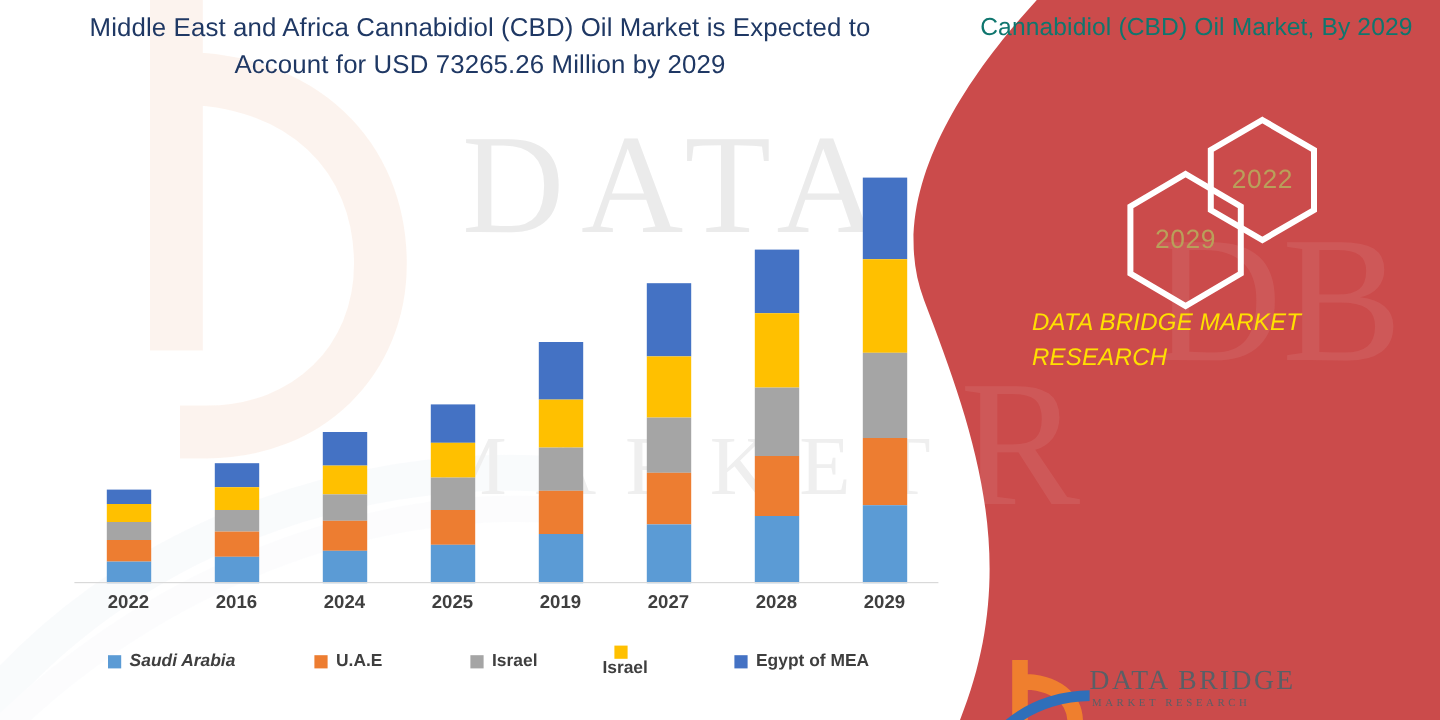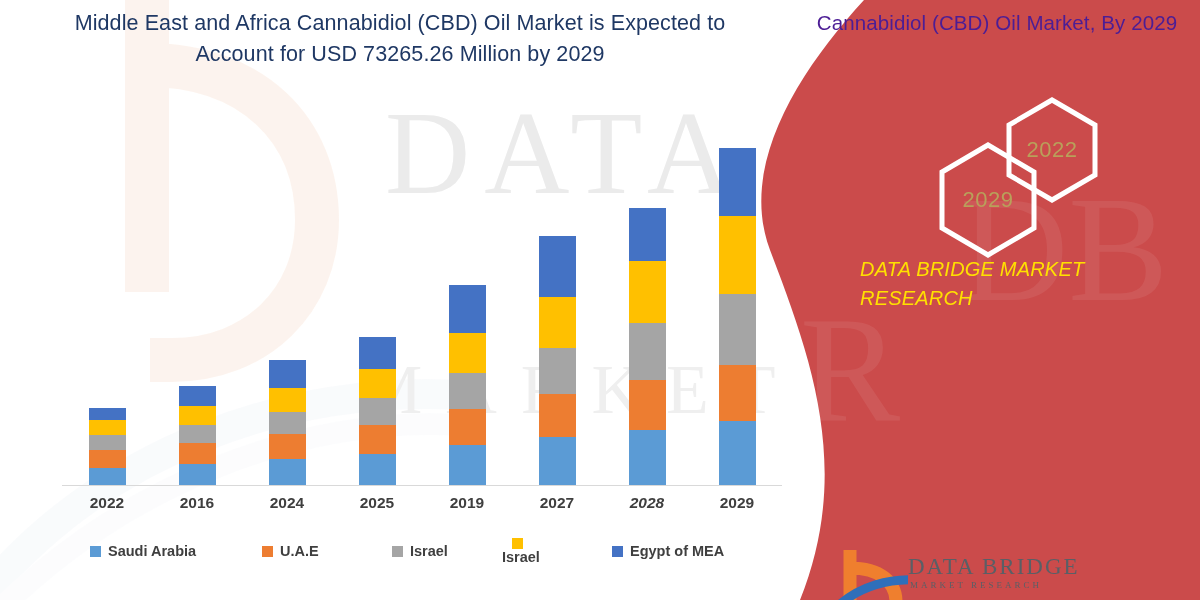--- a/index.html
+++ b/index.html
@@ -77,21 +77,21 @@
   .legend-swatch{width:11px;height:11px;margin-right:7px;flex:0 0 auto;}
   .legend-label{font-size:14.5px;color:#3f3f3f;font-weight:bold;}
 
   
   .right-panel{
     position:absolute;left:760px;top:0;width:440px;height:600px;overflow:hidden;
   }
   .red-shape{position:absolute;left:0;top:0;width:440px;height:600px;}
   .right-title{
     position:absolute;left:812px;top:8px;width:370px;
-    text-align:center;color:#4c1d95;font-size:20.5px;line-height:1.45;
+    text-align:center;color:#0f766e;font-size:20.5px;line-height:1.45;
     letter-spacing:.1px;
   }
   .hex{position:absolute;}
   .hex-label{
     position:absolute;color:#b9a05a;font-size:22px;
     width:100%;text-align:center;top:50%;transform:translateY(-50%);
     letter-spacing:.5px;
   }
   .brand{
     position:absolute;left:860px;top:255px;width:300px;text-align:left;
@@ -195,26 +195,26 @@
       <div class="axis-line"></div>
     </div>
 
     <div class="x-labels" id="xlabels">
         <div class="x-tick" style="left: 0px;">2022</div>
         <div class="x-tick" style="left: 90px;">2016</div>
         <div class="x-tick" style="left: 180px; text-align: center;">2024</div>
         <div class="x-tick" style="left: 270px;">2025</div>
         <div class="x-tick" style="left: 360px;">2019</div>
         <div class="x-tick" style="left: 450px;">2027</div>
-        <div class="x-tick" style="left: 540px; font-style: italic;">2028</div>
+        <div class="x-tick" style="left: 540px;">2028</div>
         <div class="x-tick" style="left: 630px;">2029</div>
       </div>
 
     <div class="legend" id="legend">
-        <div class="legend-item" style="position: absolute; left: 28px;">
+        <div class="legend-item" style="position: absolute; left: 28px; font-style: italic;">
           <span class="legend-swatch" style="background: rgb(91, 155, 213);"></span>
           <span class="legend-label">Saudi Arabia</span>
         </div>
         <div class="legend-item" style="position: absolute; left: 200px;">
           <span class="legend-swatch" style="background: rgb(237, 125, 49);"></span>
           <span class="legend-label">U.A.E</span>
         </div>
         <div class="legend-item" style="position: absolute; left: 330px;">
           <span class="legend-swatch" style="background: rgb(165, 165, 165);"></span>
           <span class="legend-label">Israel</span>

